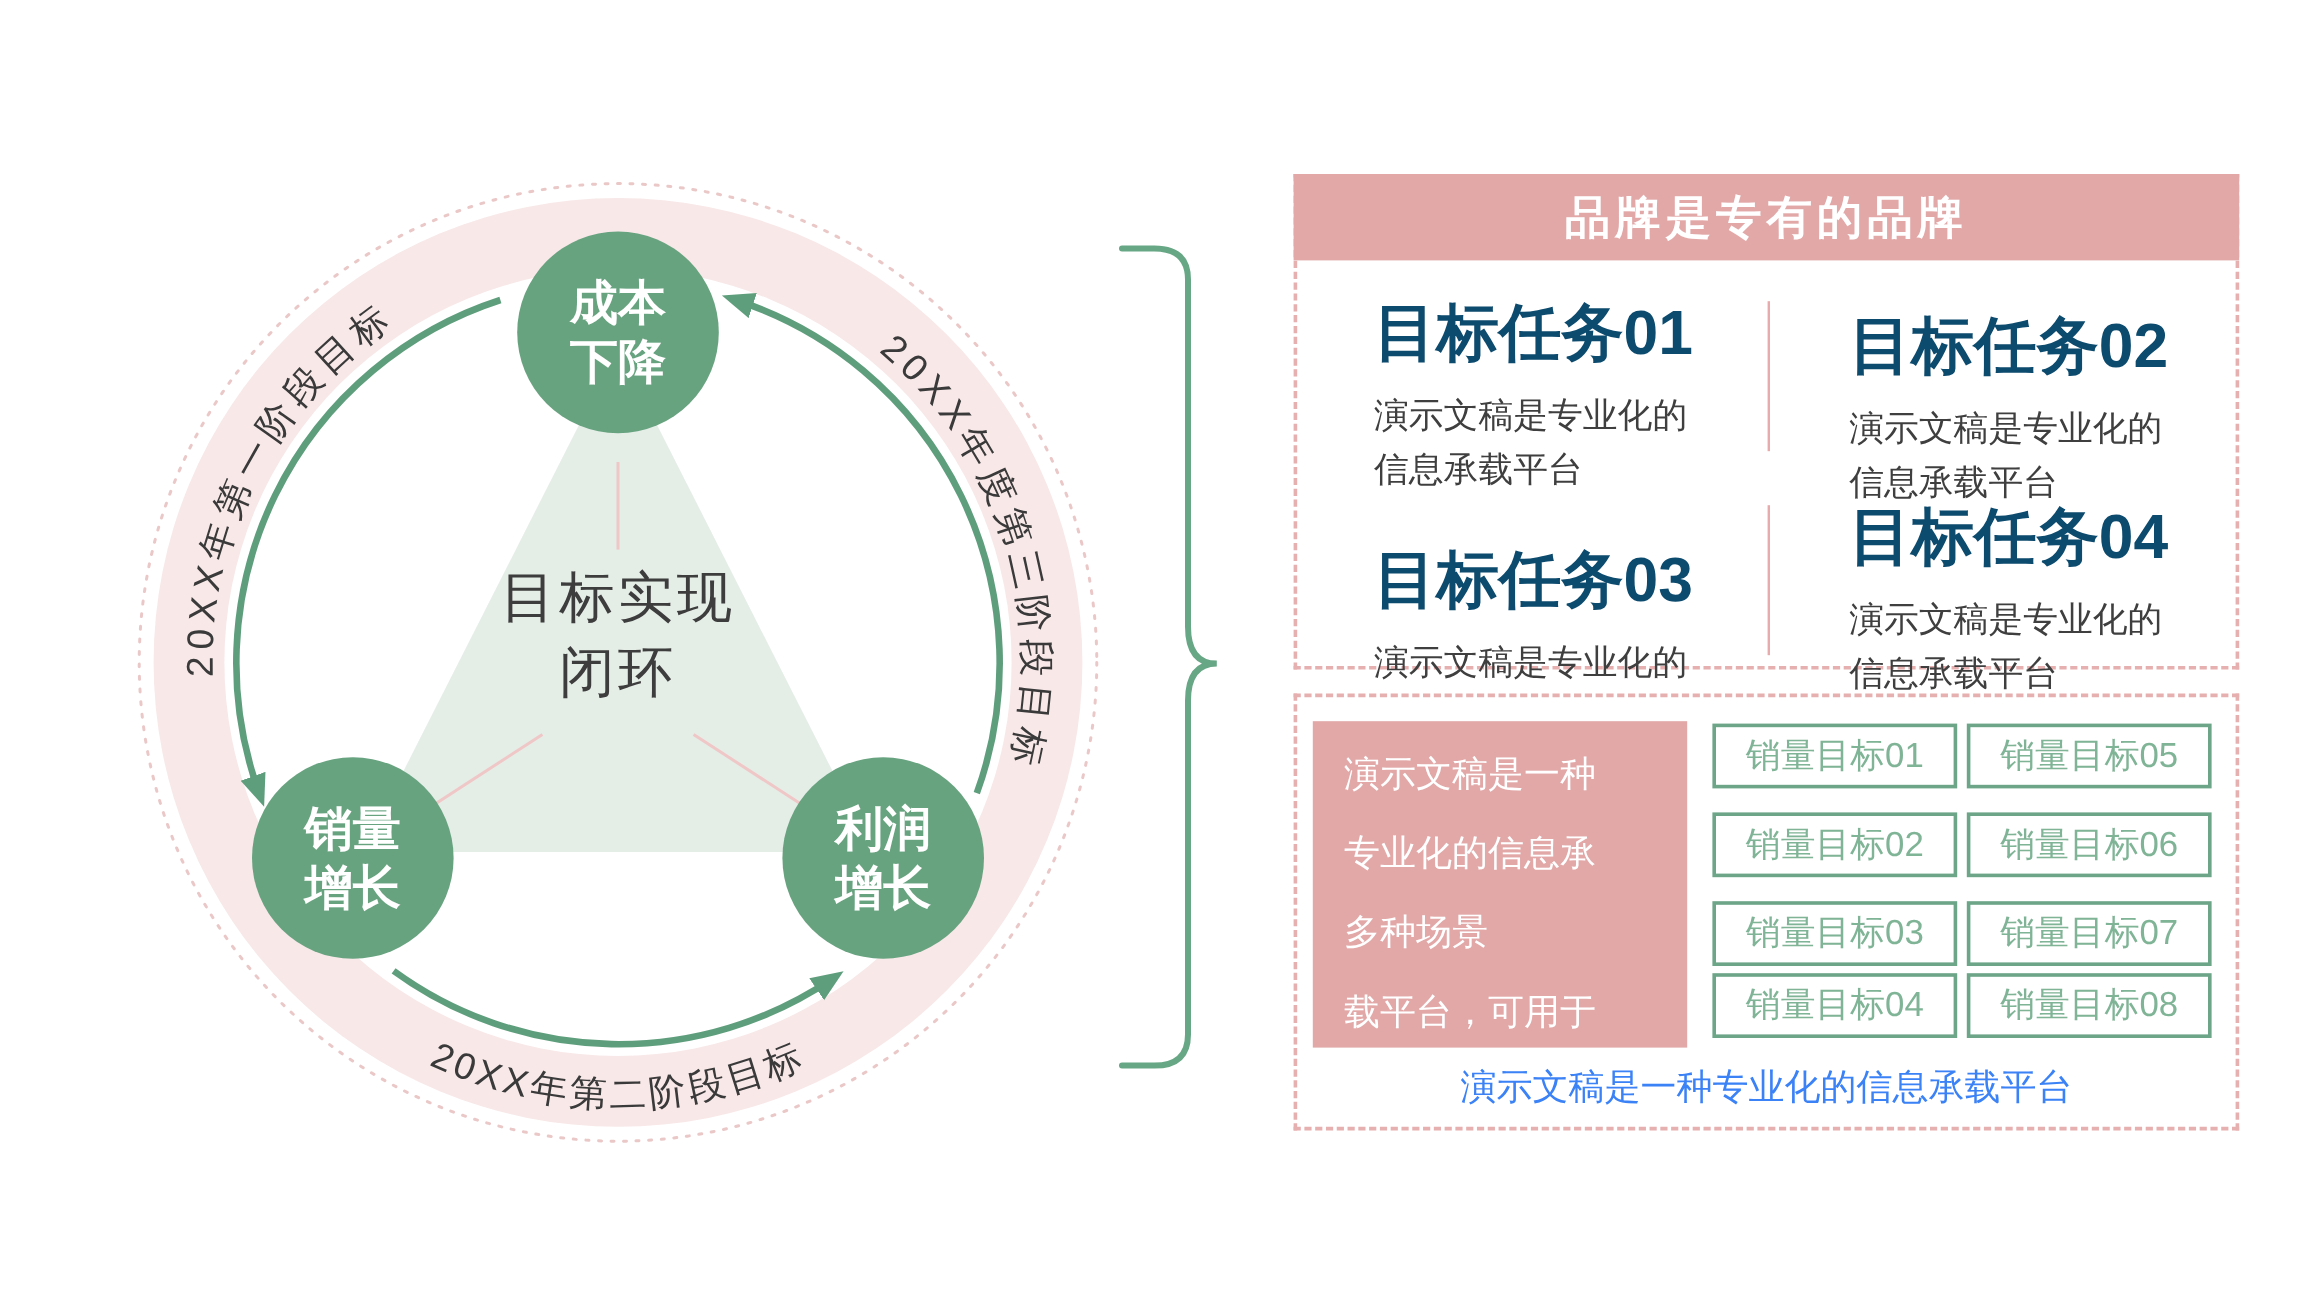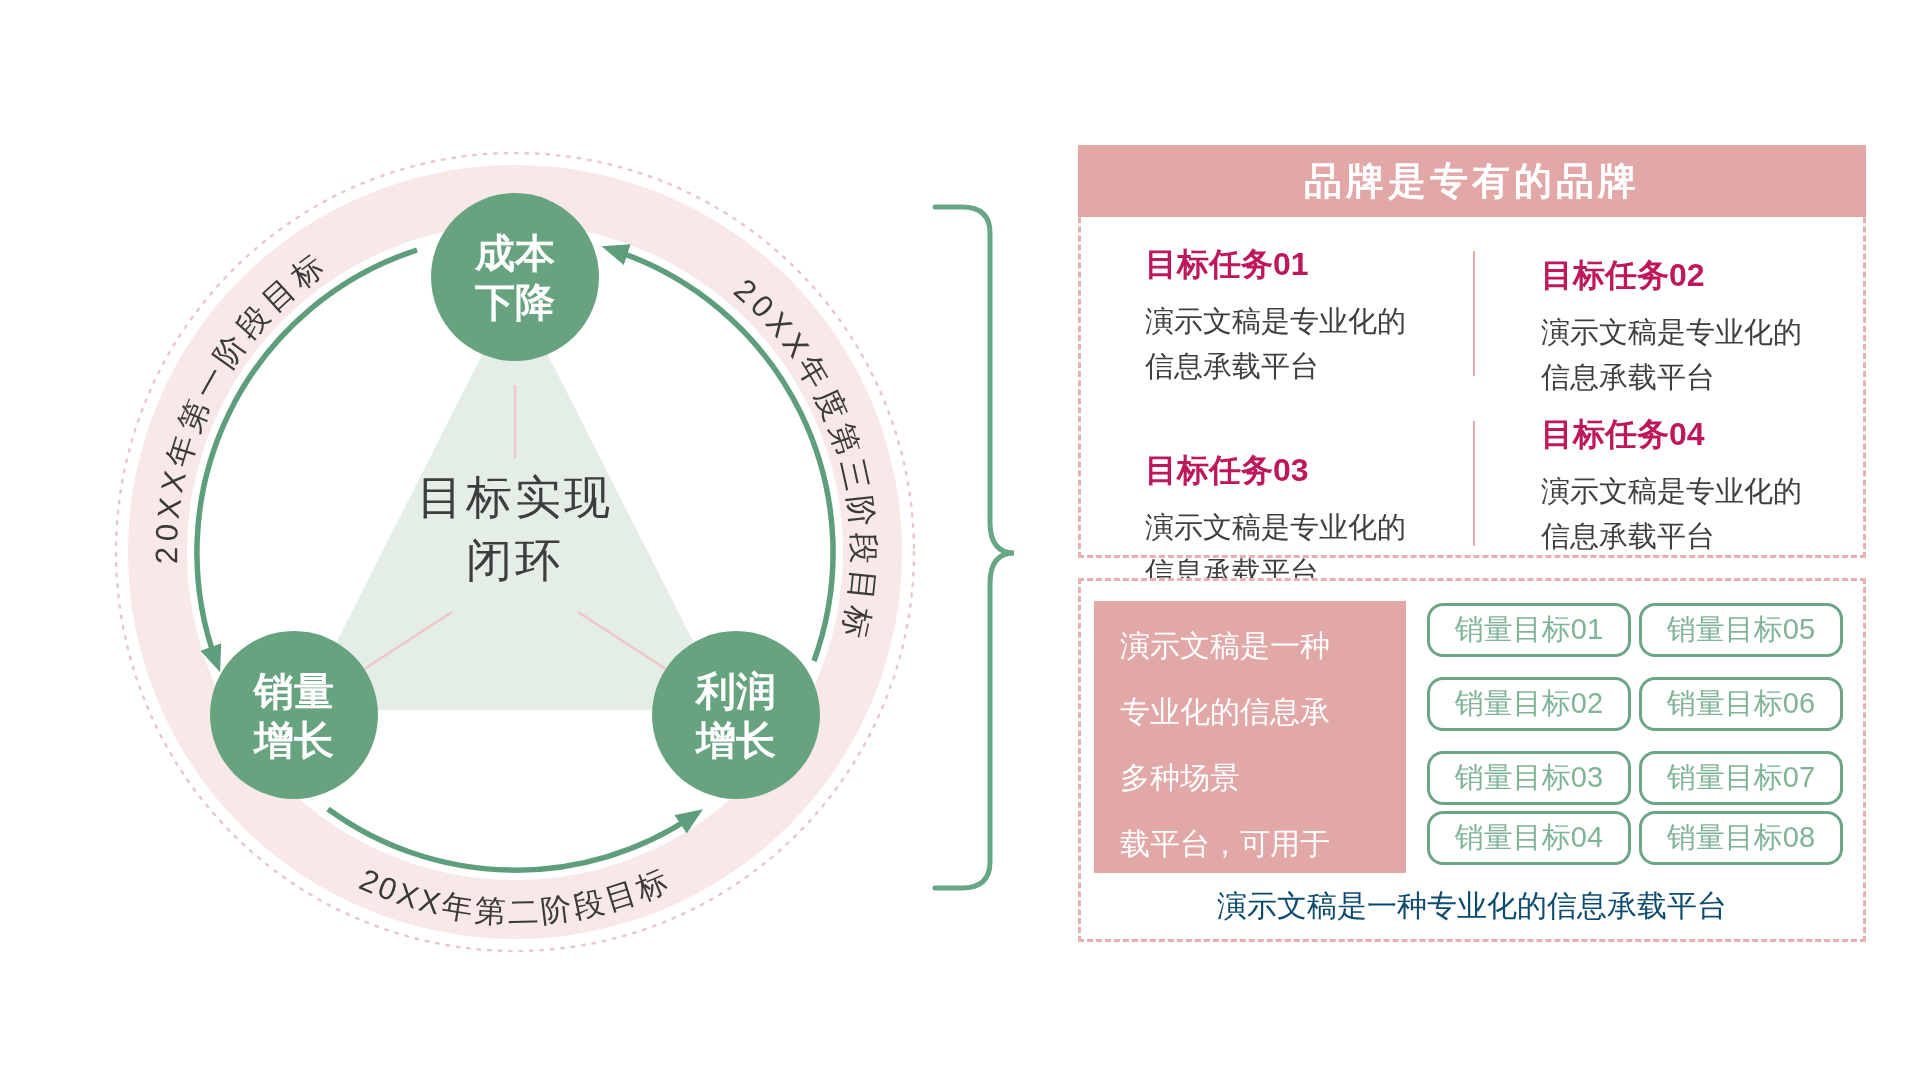--- a/index.html
+++ b/index.html
@@ -26,21 +26,21 @@
     position:absolute;left:-3px;top:-3px;right:-3px;height:72px;
     background:#e2a7a7;
     display:flex;align-items:center;justify-content:center;
   }
   #panel-header .title{
     color:#ffffff;font-size:38px;font-weight:bold;letter-spacing:4px;
   }
 
   .task{position:absolute;width:345px;}
   .task .task-title{
-    font-size:32px;font-weight:bold;color:#be185d;margin:0 0 12px 0;
+    font-size:52px;font-weight:bold;color:#0c4a6e;margin:0 0 12px 0;
   }
   .task .task-line{
     font-size:29px;color:#3f3f3f;line-height:45px;
   }
   #task-1{left:64px;top:95px;}
   #task-2{left:460px;top:106px;}
   #task-3{left:64px;top:265px;margin-top:36px;}
   #task-4{left:460px;top:265px;}
   .v-divider{
     position:absolute;left:392px;width:2px;background:#e8abab;
@@ -52,31 +52,31 @@
     position:absolute;left:13px;top:20px;width:312px;height:272px;
     background:#e2a7a7;box-sizing:border-box;
     padding:12px 0 0 26px;
   }
   #summary-box .sum-line{
     color:#ffffff;font-size:30px;line-height:66px;white-space:nowrap;
   }
 
   .btn{
     position:absolute;width:204px;height:54px;
-    border:3px solid #6ca588;border-radius:16px;
+    border:3px solid #6ca588;border-radius:0;
     background:#ffffff;box-sizing:border-box;
     display:flex;align-items:center;justify-content:center;
     color:#80b496;font-size:29px;
   }
   .col1{left:346px;} .col2{left:558px;}
   .row1{top:22px;} .row2{top:96px;} .row3{top:170px;} .row4{top:230px;}
 
   #bottom-caption{
     position:absolute;left:0;right:0;bottom:12px;
-    text-align:center;color:#0c4a6e;font-size:30px;
+    text-align:center;color:#3b82f6;font-size:30px;
   }
 
   
   .node-label{fill:#ffffff;font-size:40px;font-weight:bold;
     font-family:"Liberation Sans","DejaVu Sans",sans-serif;}
   .center-label{fill:#3d3d3d;font-size:46px;letter-spacing:3px;
     font-family:"Liberation Sans","DejaVu Sans",sans-serif;}
   .arc-label{fill:#3a3a3a;font-size:31px;letter-spacing:5px;
     font-family:"Liberation Sans","DejaVu Sans",sans-serif;}
   .arc-label-bottom{letter-spacing:3px;}

